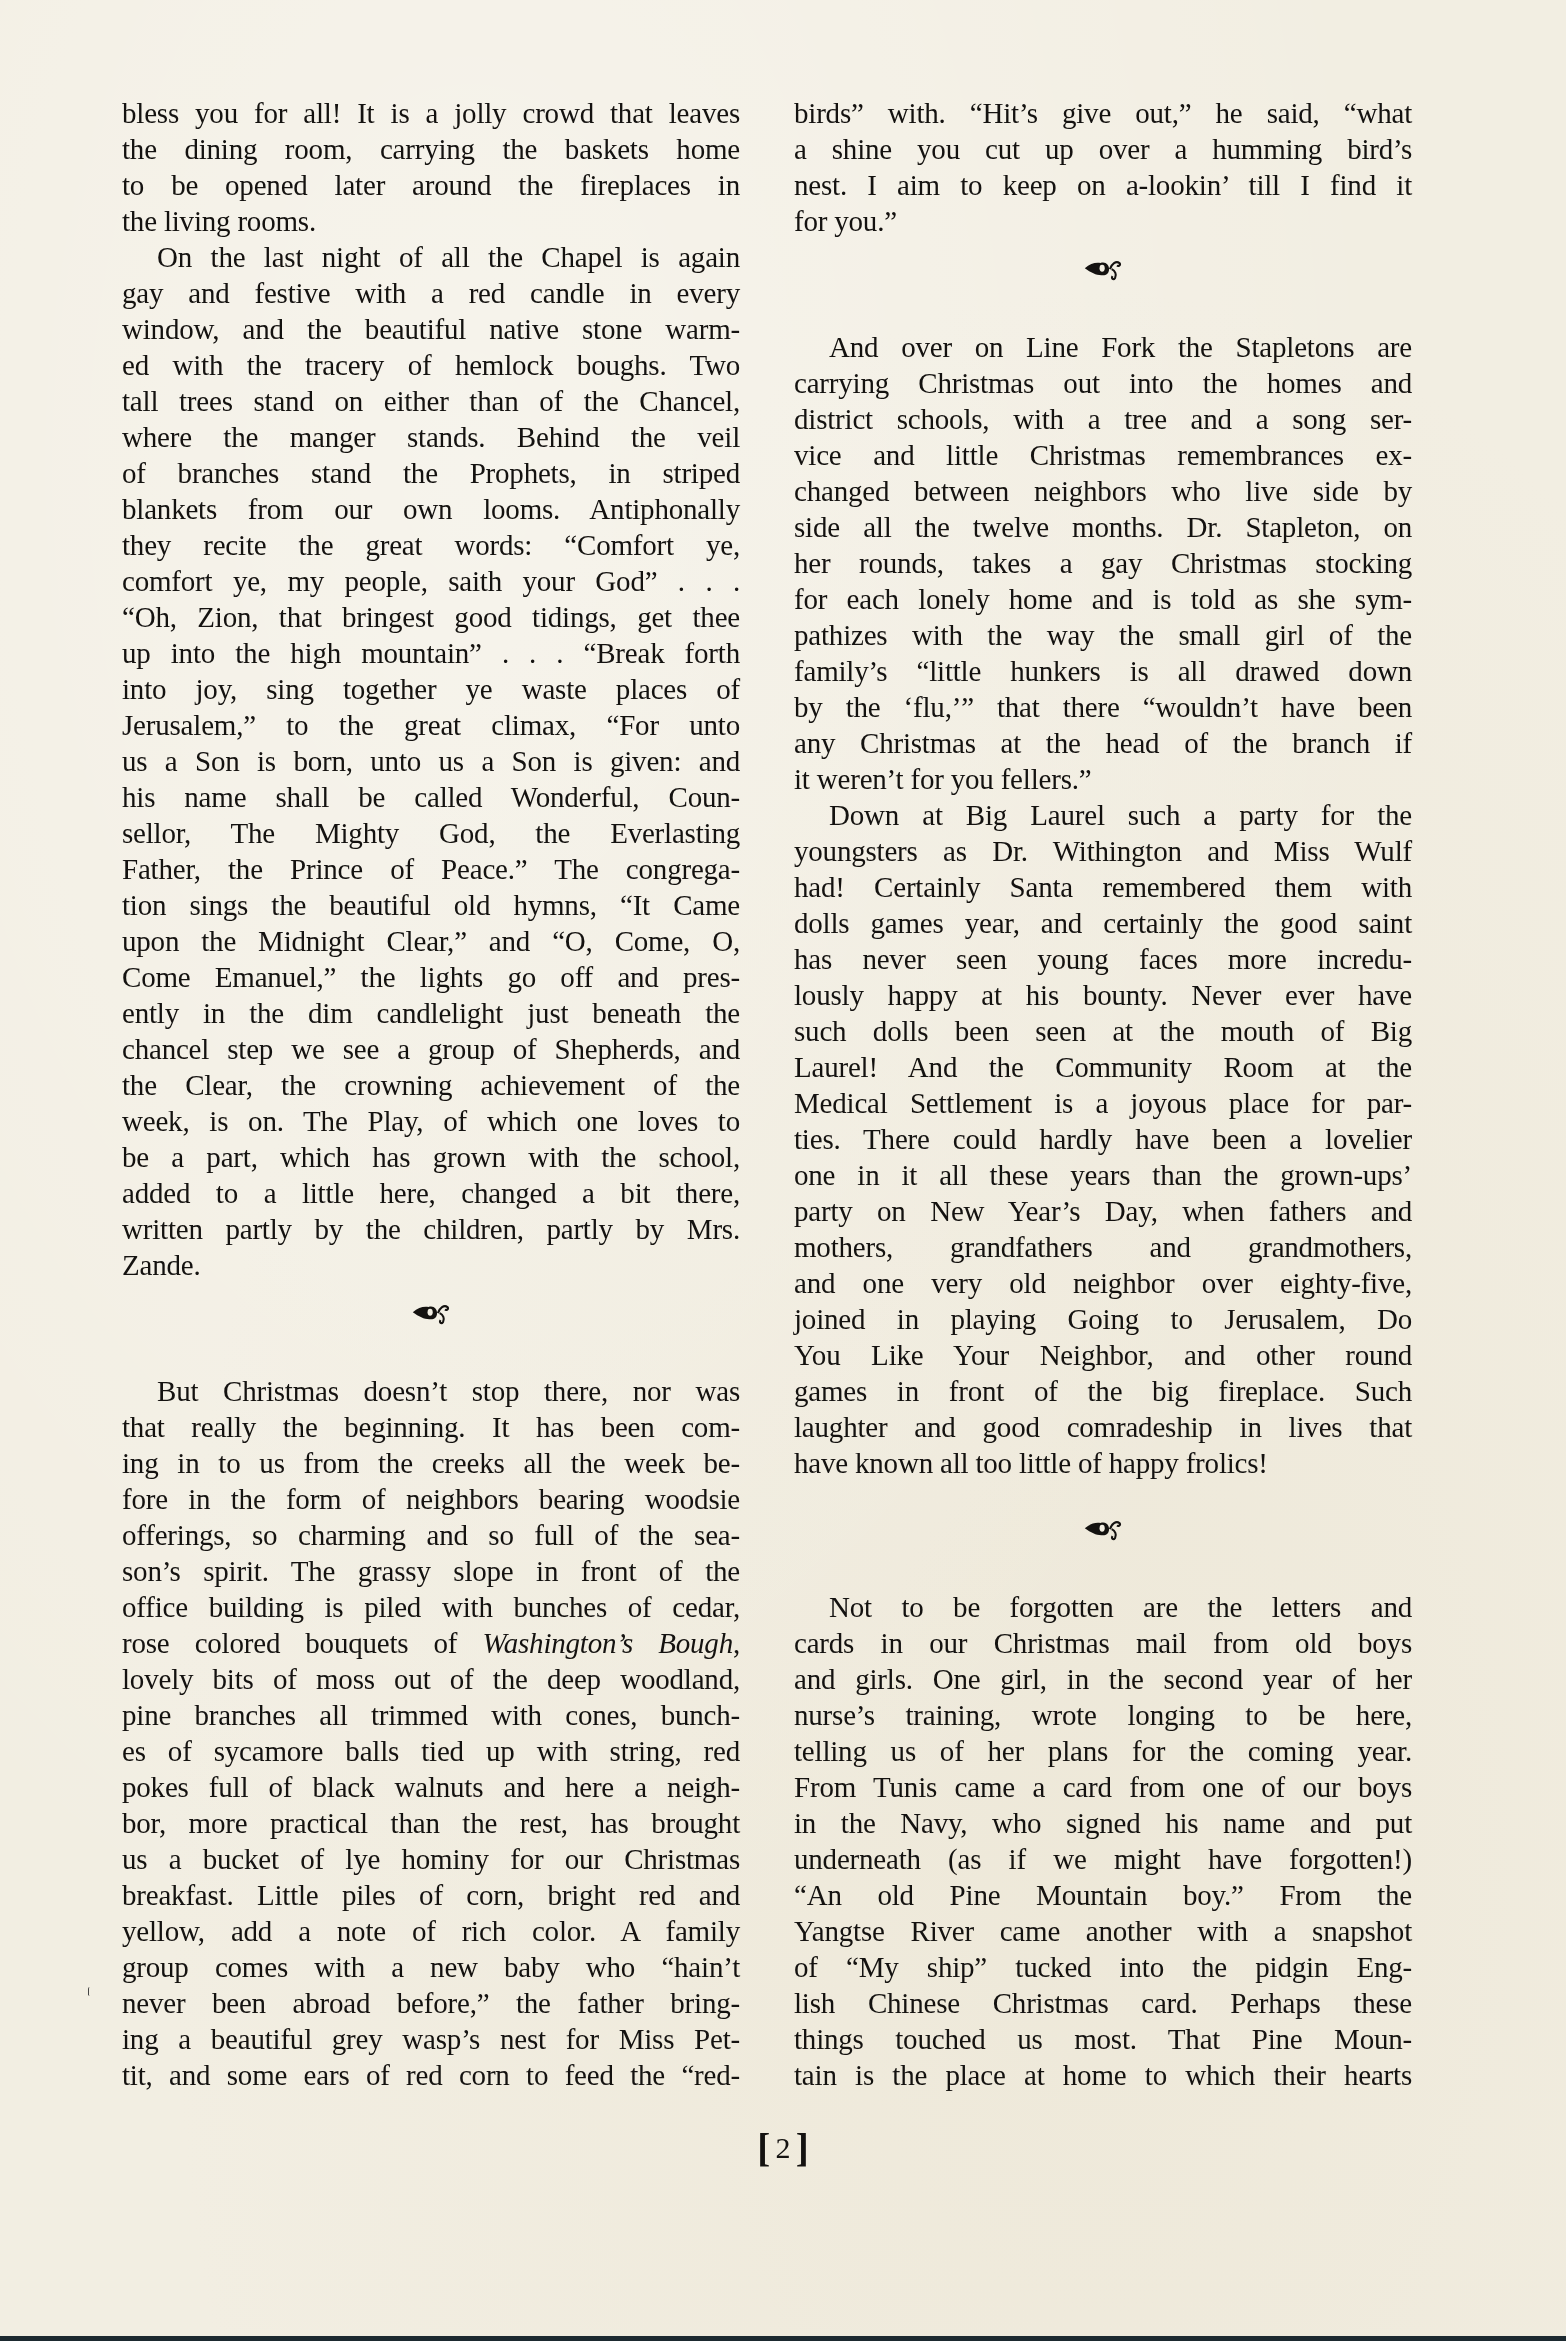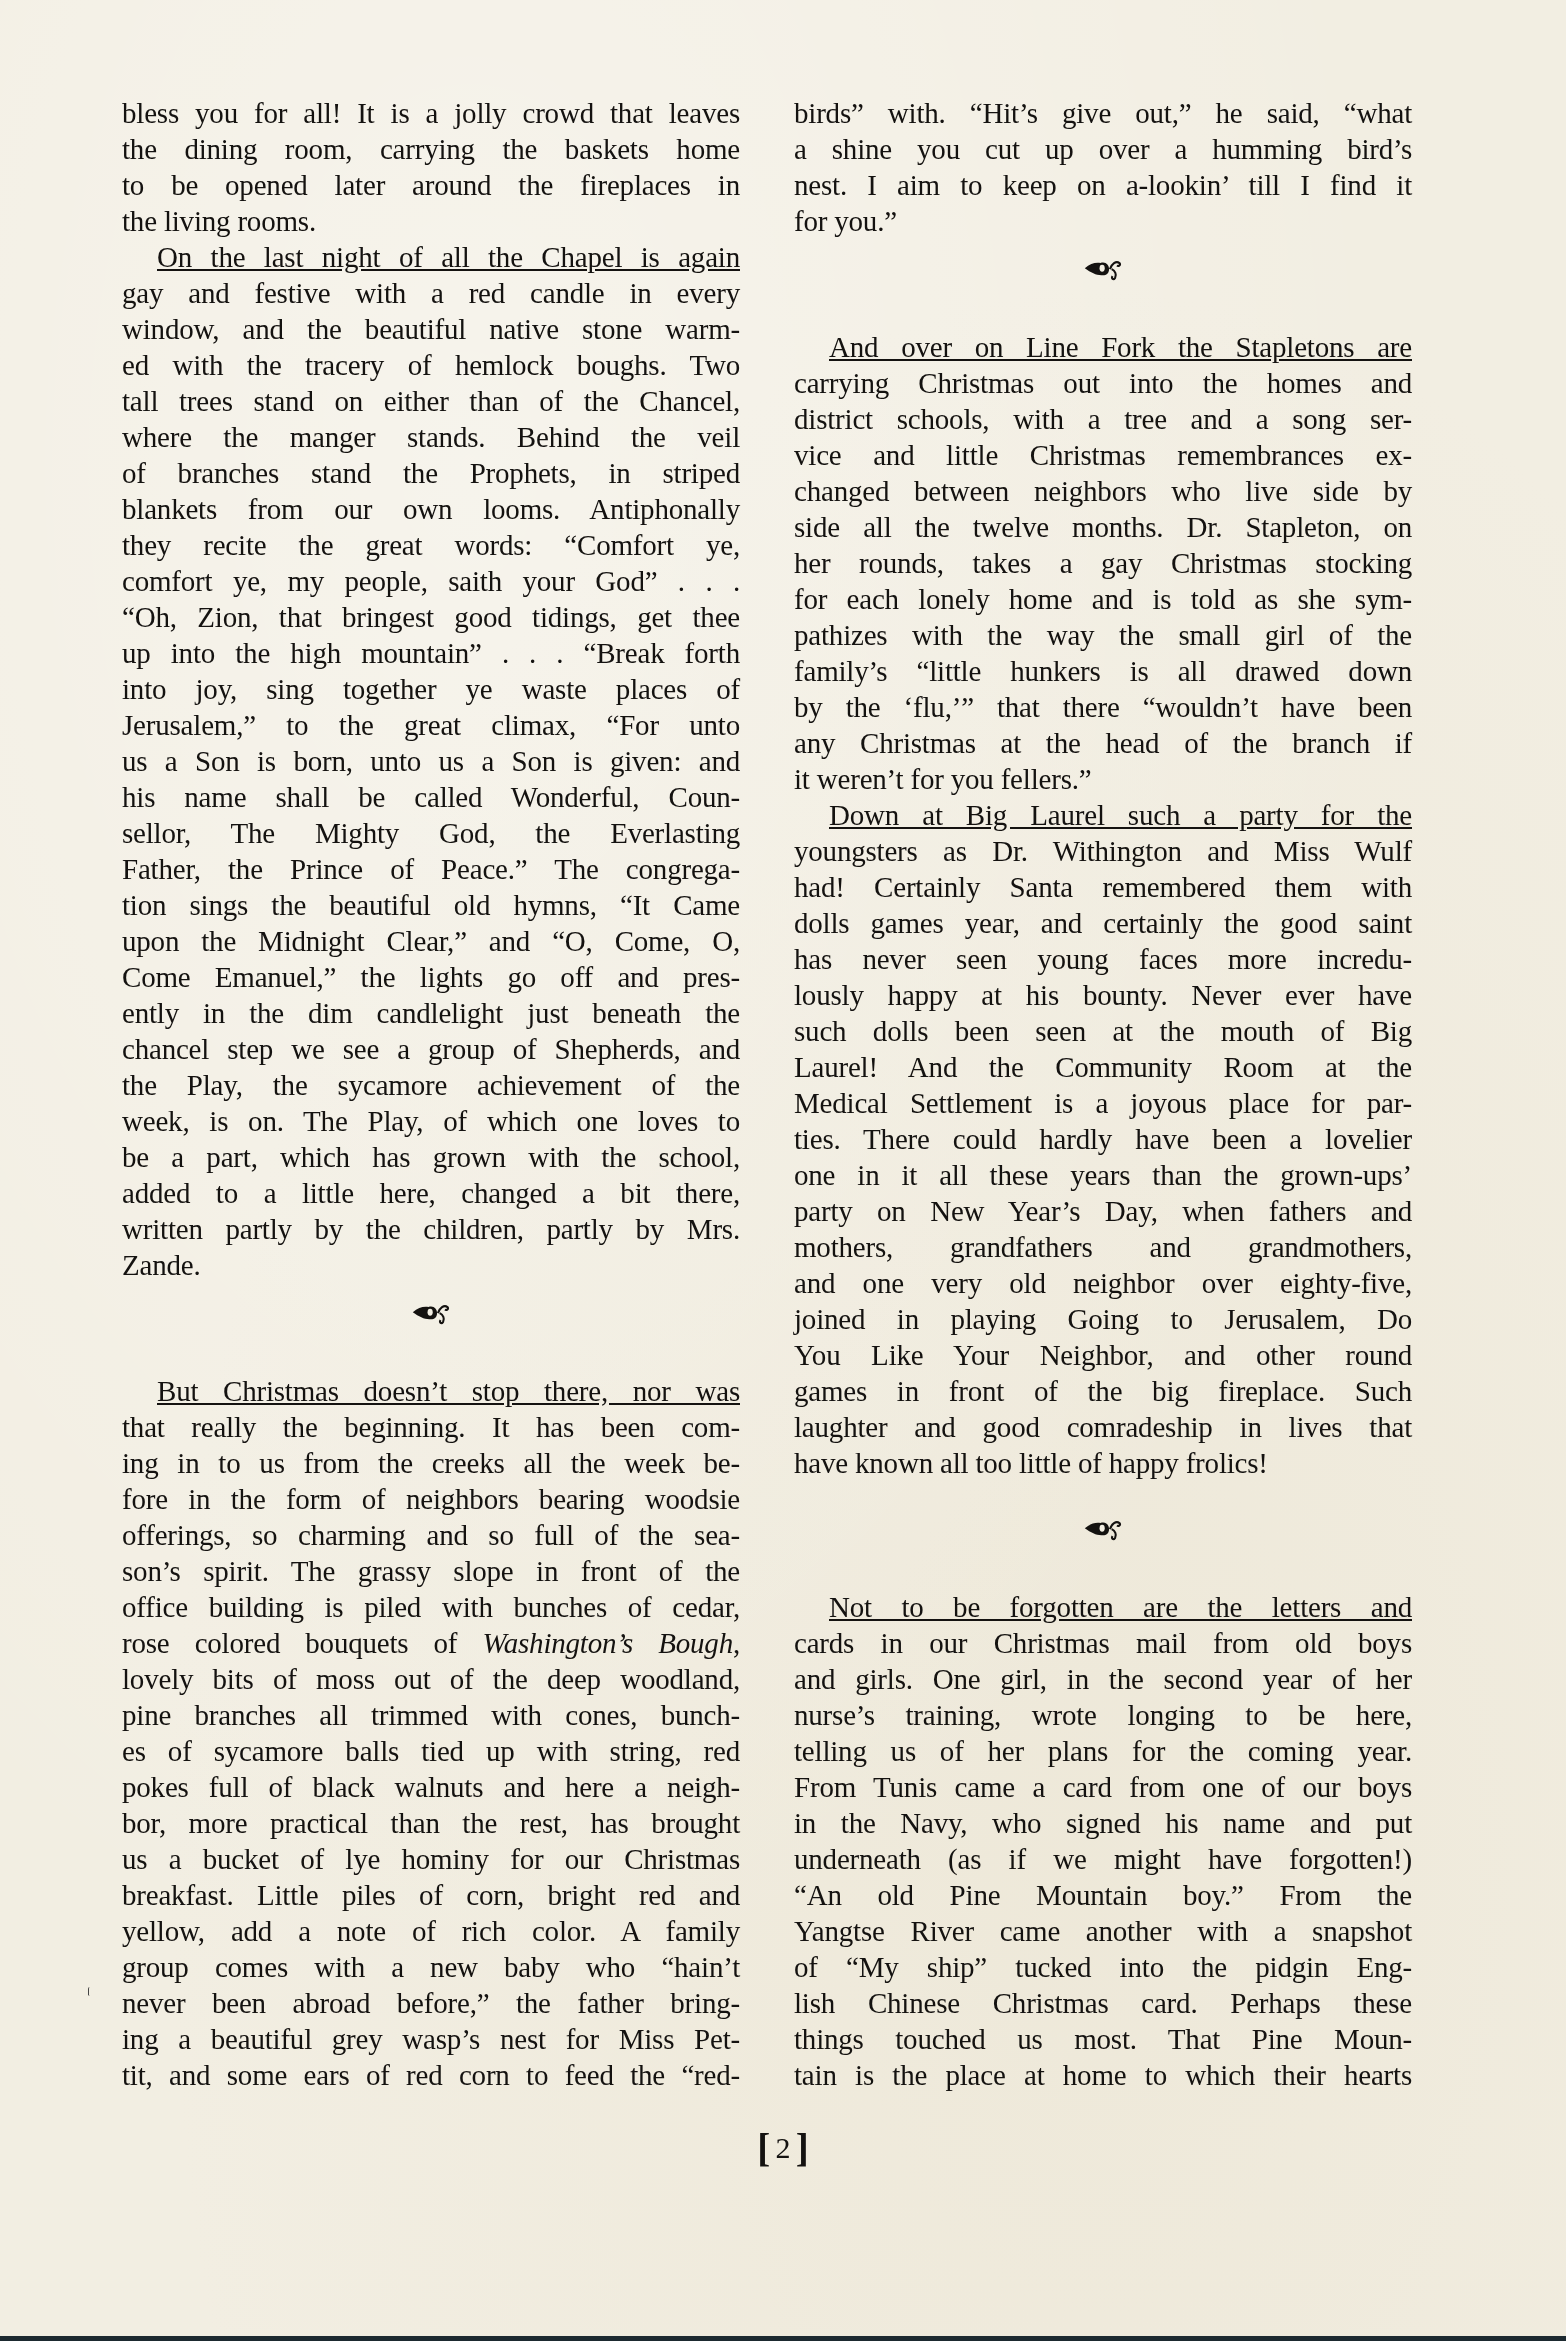--- a/index.html
+++ b/index.html
@@ -48,21 +48,20 @@
     white-space: nowrap;
     text-align: justify;
     text-align-last: justify;
     letter-spacing: -0.2px;
   }
   .line.last {
     text-align-last: left;
   }
   .line.indent {
     padding-left: 35px;
-    text-decoration: underline;
   }
   .ornament {
     display: block;
     height: 36px;
     text-align: center;
     position: relative;
   }
   .ornament svg {
     display: inline-block;
     vertical-align: middle;
@@ -129,21 +128,21 @@
       <span class="line">Jerusalem,” to the great climax, “For unto</span>
       <span class="line">us a Son is born, unto us a Son is given: and</span>
       <span class="line">his name shall be called Wonderful, Coun-</span>
       <span class="line">sellor, The Mighty God, the Everlasting</span>
       <span class="line">Father, the Prince of Peace.” The congrega-</span>
       <span class="line">tion sings the beautiful old hymns, “It Came</span>
       <span class="line">upon the Midnight Clear,” and “O, Come, O,</span>
       <span class="line">Come Emanuel,” the lights go off and pres-</span>
       <span class="line">ently in the dim candlelight just beneath the</span>
       <span class="line">chancel step we see a group of Shepherds, and</span>
-      <span class="line">the Play, the sycamore achievement of the</span>
+      <span class="line">the Clear, the crowning achievement of the</span>
       <span class="line">week, is on. The Play, of which one loves to</span>
       <span class="line">be a part, which has grown with the school,</span>
       <span class="line">added to a little here, changed a bit there,</span>
       <span class="line">written partly by the children, partly by Mrs.</span>
       <span class="line last">Zande.</span>
     </div>
 
   <div class="spacer-sm"></div>
   <div class="ornament">
     <span class="fleuron"><svg width="40" height="26" viewBox="0 0 46 30">

